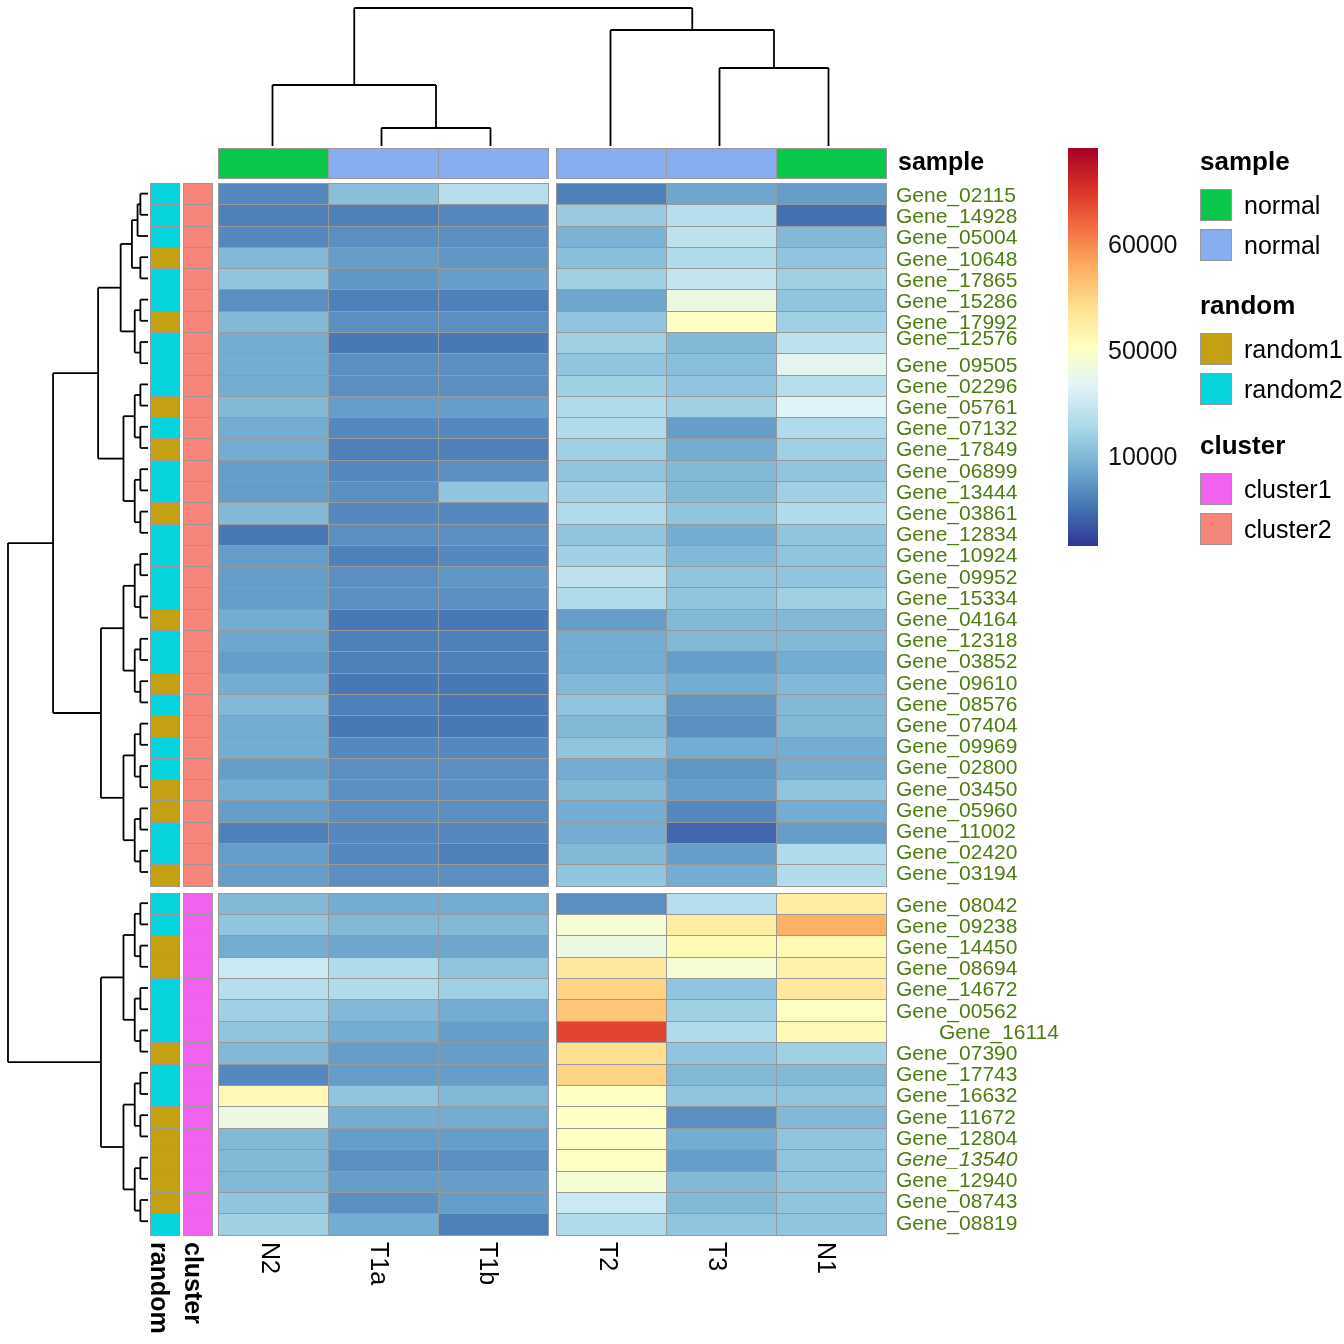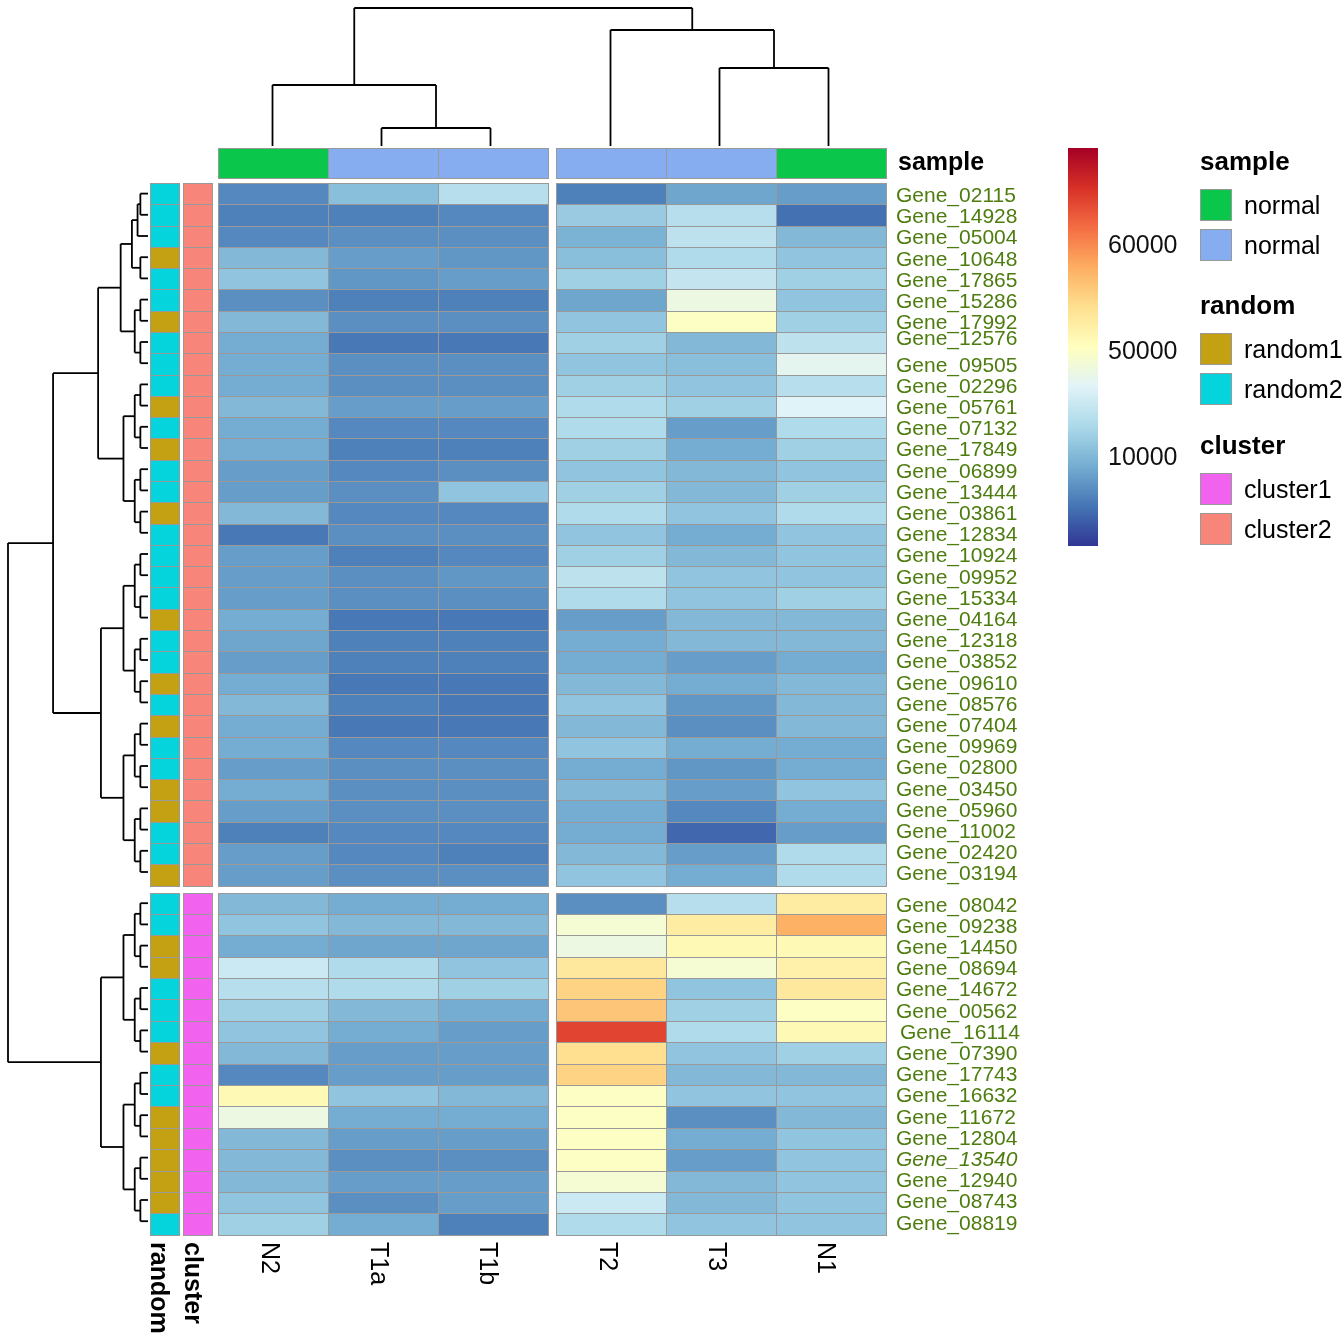--- a/index.html
+++ b/index.html
@@ -649,21 +649,21 @@
       <div class="row-label" style="left: 896px; top: 798.8px;">Gene_05960</div>
       <div class="row-label" style="left: 896px; top: 820px;">Gene_11002</div>
       <div class="row-label" style="left: 896px; top: 841.2px;">Gene_02420</div>
       <div class="row-label" style="left: 896px; top: 862.4px;">Gene_03194</div>
       <div class="row-label" style="left: 896px; top: 893.6px;">Gene_08042</div>
       <div class="row-label" style="left: 896px; top: 914.8px;">Gene_09238</div>
       <div class="row-label" style="left: 896px; top: 936px;">Gene_14450</div>
       <div class="row-label" style="left: 896px; top: 957.2px;">Gene_08694</div>
       <div class="row-label" style="left: 896px; top: 978.4px;">Gene_14672</div>
       <div class="row-label" style="left: 896px; top: 999.6px;">Gene_00562</div>
-      <div class="row-label" style="left: 900px; top: 1020.8px; text-align: right;">Gene_16114</div>
+      <div class="row-label" style="left: 939px; top: 1020.8px; text-align: right;">Gene_16114</div>
       <div class="row-label" style="left: 896px; top: 1042px;">Gene_07390</div>
       <div class="row-label" style="left: 896px; top: 1063.2px;">Gene_17743</div>
       <div class="row-label" style="left: 896px; top: 1084.4px;">Gene_16632</div>
       <div class="row-label" style="left: 896px; top: 1105.6px;">Gene_11672</div>
       <div class="row-label" style="left: 896px; top: 1126.8px;">Gene_12804</div>
       <div class="row-label" style="left: 896px; top: 1148px; font-style: italic;">Gene_13540</div>
       <div class="row-label" style="left: 896px; top: 1169.2px;">Gene_12940</div>
       <div class="row-label" style="left: 896px; top: 1190.4px;">Gene_08743</div>
       <div class="row-label" style="left: 896px; top: 1211.6px;">Gene_08819</div>
     </div>

